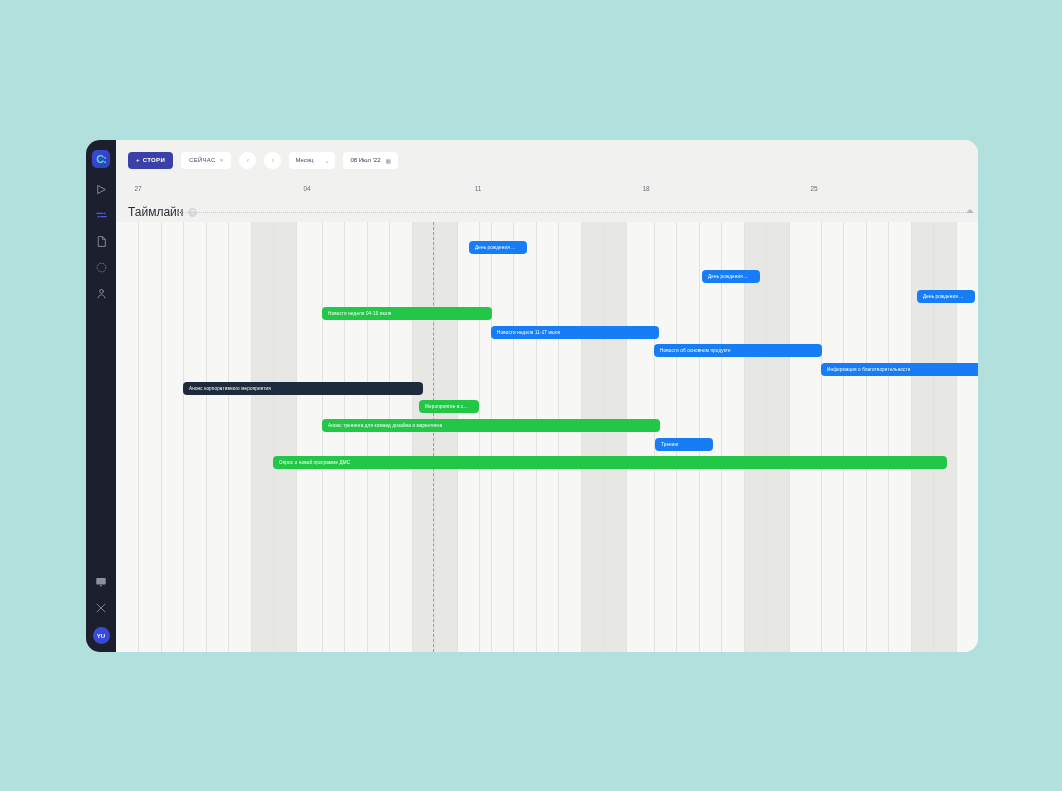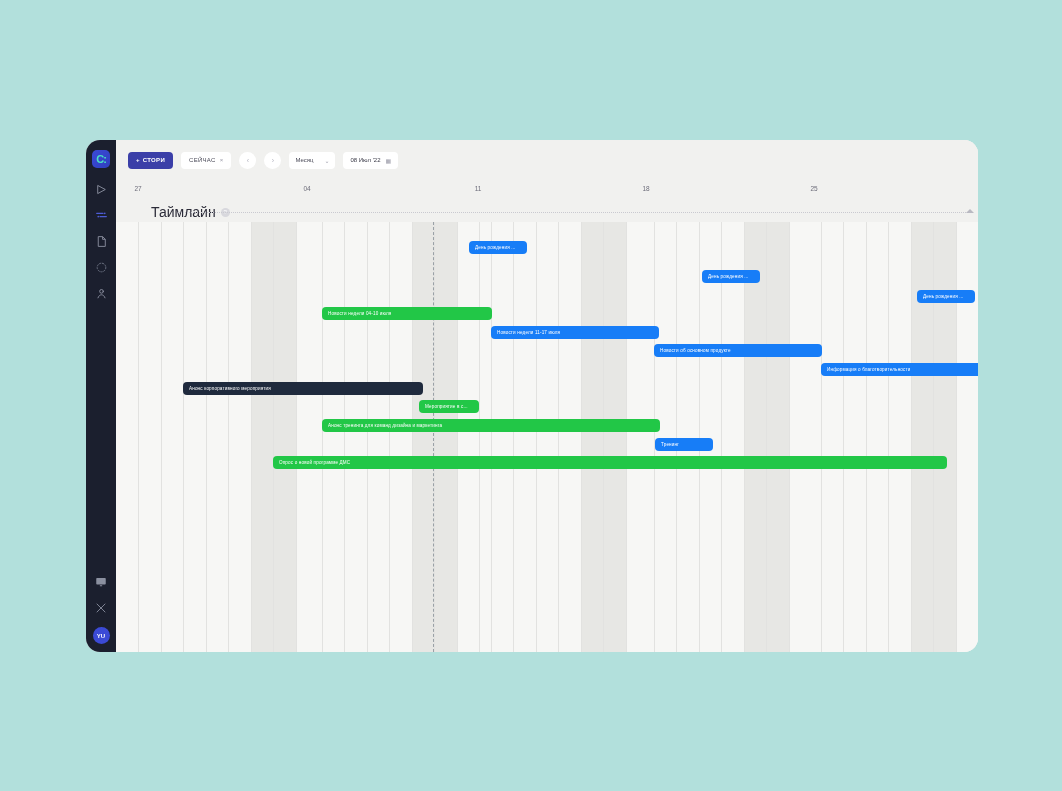--- a/index.html
+++ b/index.html
@@ -108,21 +108,21 @@
     transform: translateX(-50%);
   }
 
   
   .tl-head {
     height: 20px; flex: 0 0 20px;
     display: flex; align-items: center;
     padding-left: 12px; gap: 5px;
     position: relative; background: #f1f1ef;
   }
-  .tl-head .title { font-size: 14px; color: #2b2b38; margin-left: 23px; }
+  .tl-head .title { font-size: 12px; color: #2b2b38; }
   .help {
     width: 9px; height: 9px; border-radius: 50%;
     background: #d8d8dd; color: #fff; font-size: 6px;
     display: flex; align-items: center; justify-content: center;
   }
   .dotted {
     position: absolute; left: 62px; right: 10px; top: 50%;
     border-top: 1px dotted #c9c9d0;
   }
   .collapse {

